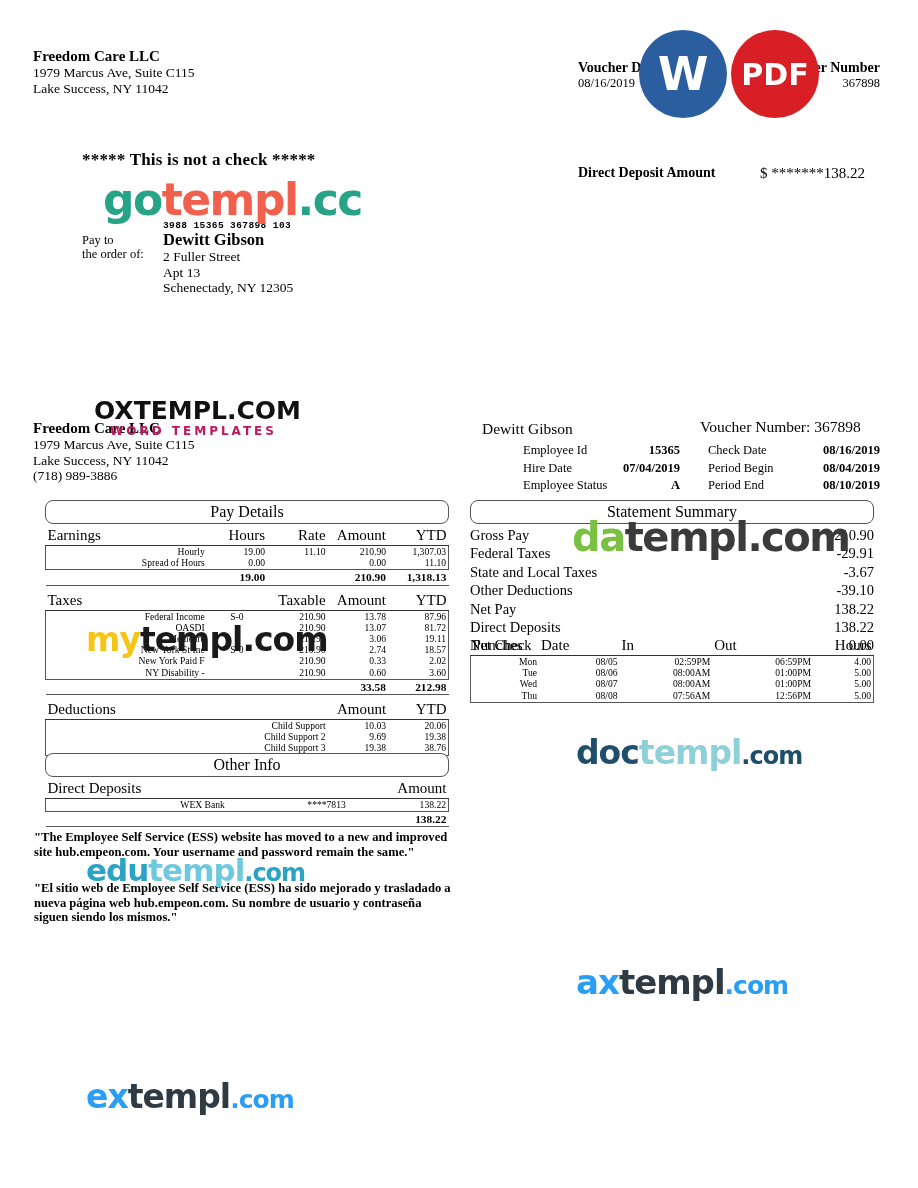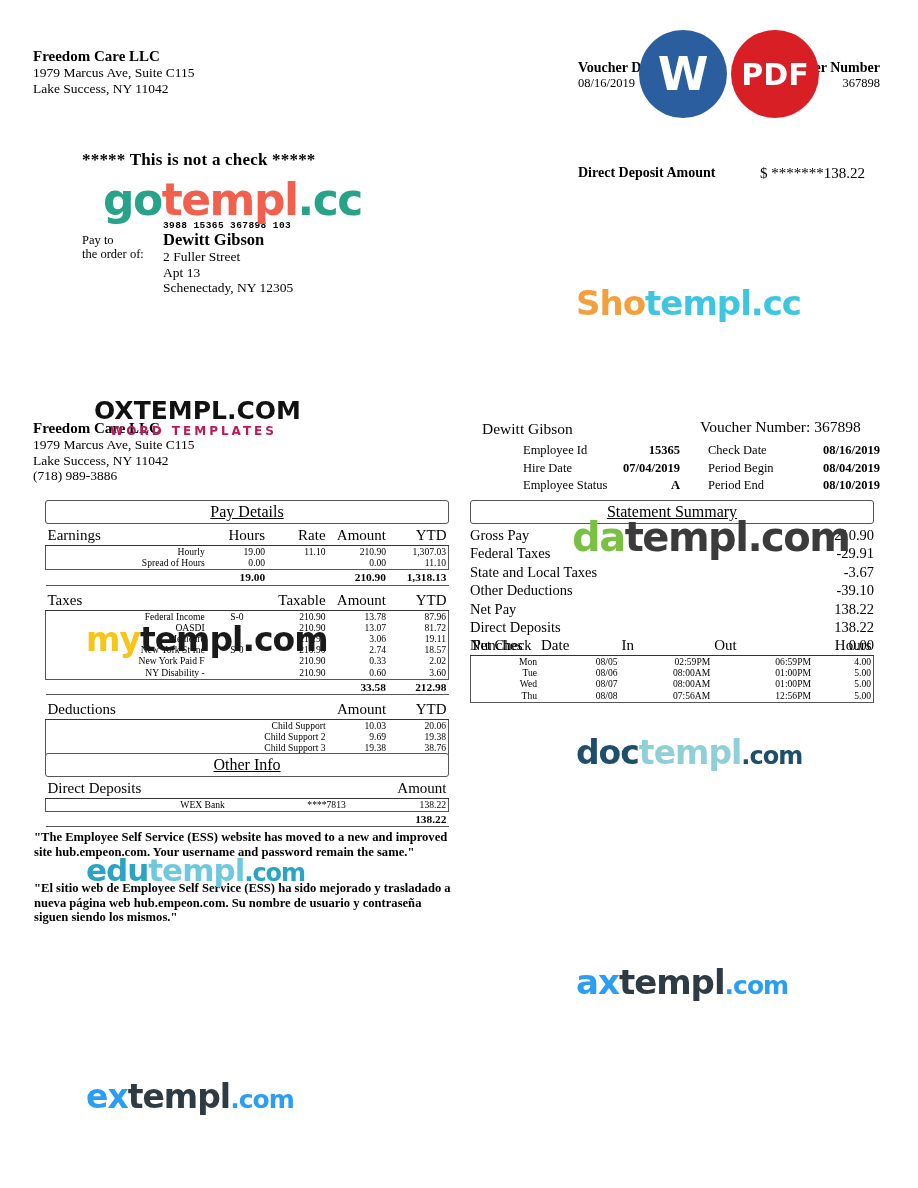--- a/index.html
+++ b/index.html
@@ -36,22 +36,22 @@
   #voucher-number-line{left:700px;top:418px;font-size:15.5px;}
 
   .meta-grid{position:absolute;font-size:12.5px;line-height:17.5px;}
   #meta-left{left:523px;top:442px;width:150px;}
   #meta-left-vals{left:600px;top:442px;width:80px;text-align:right;font-weight:bold;}
   #meta-right{left:708px;top:442px;width:150px;}
   #meta-right-vals{left:795px;top:442px;width:85px;text-align:right;font-weight:bold;}
 
   
   .pill{
-    border:1px solid #555;border-radius:3px;height:22px;line-height:22px;
-    text-align:center;font-size:16px;background:#fff;text-decoration:underline;
+    border:1px solid #555;border-radius:8px;height:22px;line-height:22px;
+    text-align:center;font-size:16px;background:#fff;
   }
 
   
   table.grid{border-collapse:collapse;width:100%;}
   table.grid th{
     font-weight:normal;font-size:15px;padding:0 2px 1px 2px;
     border-bottom:1.6px solid #333;text-align:right;white-space:nowrap;
   }
   table.grid th.l{text-align:left;}
   table.grid td{
@@ -429,23 +429,20 @@
   <div class="abs" id="note-en">"The Employee Self Service (ESS) website has moved to a new and improved site hub.empeon.com. Your username and password remain the same."</div>
   <div class="abs" id="note-es">"El sitio web de Employee Self Service (ESS) ha sido mejorado y trasladado a nueva página web hub.empeon.com. Su nombre de usuario y contraseña siguen siendo los mismos."</div>
 
   <div class="wm" id="wm-oxtempl">OXTEMPL.COM</div>
   <div class="wm" id="wm-oxtempl-sub">WORD TEMPLATES</div>
 
   <div class="wm" id="wm-gotempl">
     <span style="color:#27a387">go</span><span style="color:#f0604d">templ</span><span style="color:#27a387">.cc</span>
   </div>
 
-  <div class="wm" id="wm-shotempl">
-    <span style="color:#f2a03d">Sho</span><span style="color:#3ec6e0">templ.cc</span>
-  </div>
 
   <div class="wm" id="wm-datempl">
     <span style="color:#7ac143">da</span><span style="color:#3b3b3b">templ.com</span>
   </div>
 
   <div class="wm" id="wm-mytempl">
     <span style="color:#f5c518">my</span><span style="color:#1a1a1a">templ.com</span>
   </div>
 
   <div class="wm" id="wm-doctempl">

